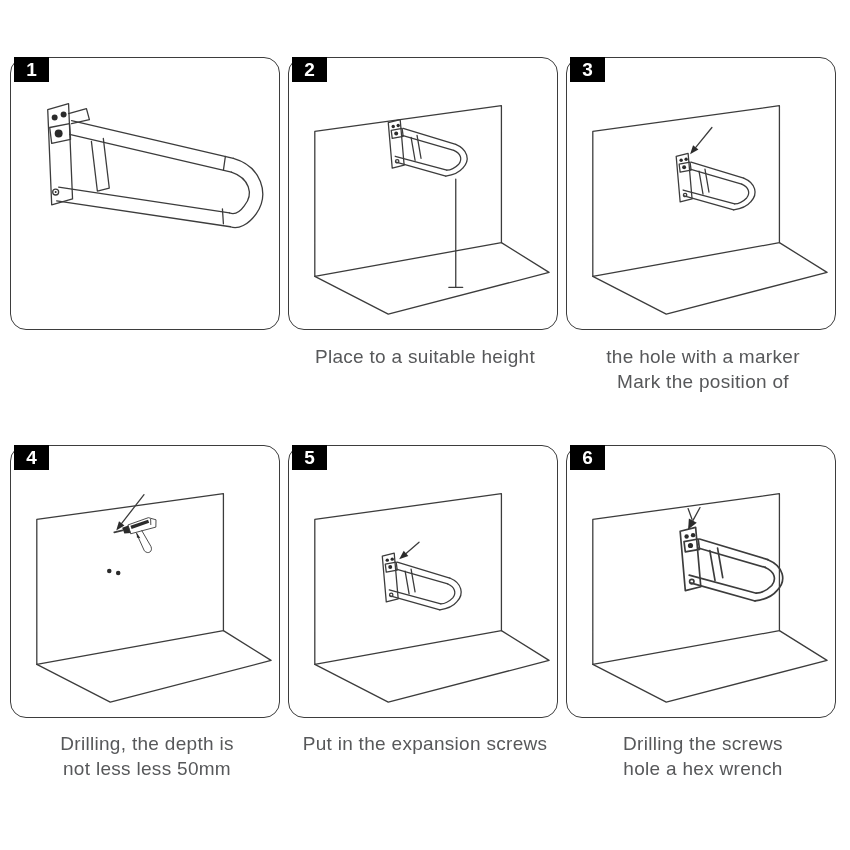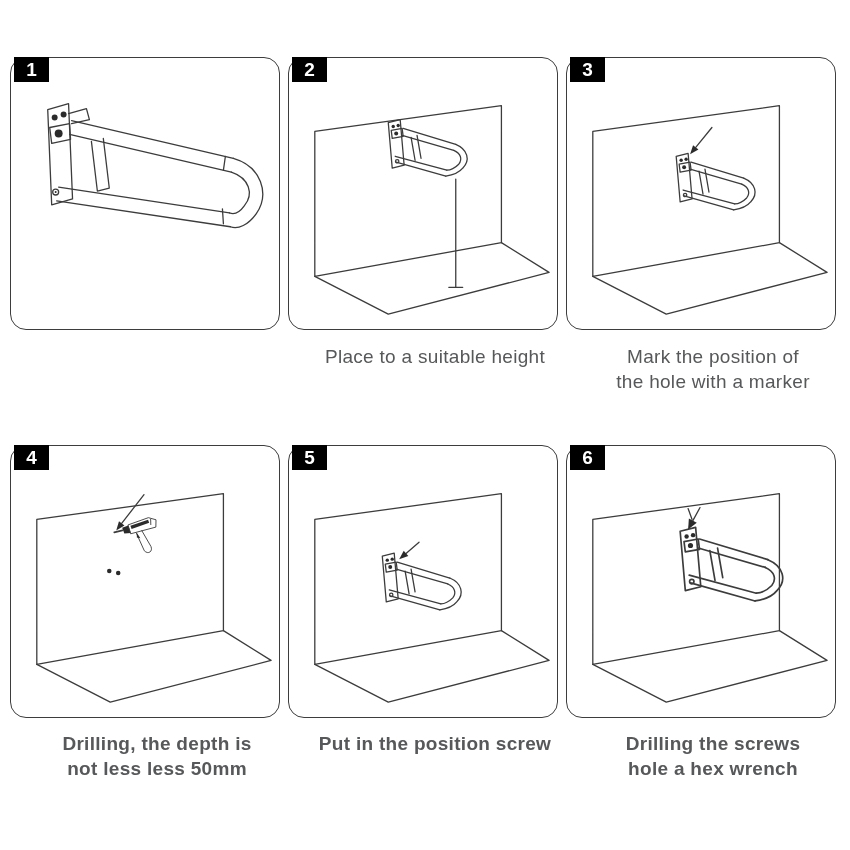--- a/index.html
+++ b/index.html
@@ -14,23 +14,23 @@
     width:270px; height:273px; box-sizing:border-box;
     border:1.6px solid #3d3d3d; border-radius:16px;
     position:relative; background:#fff;
   }
   .badge {
     position:absolute; top:-1px; left:3px; width:35px; height:25px;
     background:#000; color:#fff; font-size:19px; font-weight:bold;
     display:flex; align-items:center; justify-content:center;
   }
   .illus { position:absolute; left:0; top:0; width:100%; height:100%; }
-  .caption-row { position:absolute; left:22px; display:flex; gap:8px; }
+  .caption-row { position:absolute; left:12px; display:flex; gap:8px; }
   .cap-1 { top:344px; }
-  .cap-2 { top:731px;font-weight:bold; }
+  .cap-2 { top:731px; }
   .caption {
     width:270px; text-align:center; color:#57585a;
     font-size:19px; line-height:25px; letter-spacing:0.3px;
   }
   .caption span { display:block; }
   
   .ln { stroke:#3c3c3c; stroke-width:1.3; fill:none; stroke-linejoin:round; stroke-linecap:round; }
   .dark { fill:#2b2b2b; stroke:none; }
   .thick { stroke:#3c3c3c; stroke-width:2.4; fill:none; stroke-linecap:round; }
 </style>
@@ -129,22 +129,22 @@
 
   <div class="caption-row cap-1">
     <div class="caption">
       <span></span>
     </div>
     <div class="caption">
       <span>Place to a suitable height</span>
       <span></span>
     </div>
     <div class="caption">
+      <span>the hole with a marker</span>
       <span>Mark the position of</span>
-      <span>the hole with a marker</span>
     </div>
   </div>
 
   <div class="grid-row row-2">
 
     <div class="panel">
       <svg class="illus" viewBox="0 0 270 273">
         <g>
           <polygon class="ln" points="26,74 214,48 214,186 26,220"></polygon>
           <polyline class="ln" points="214,186 262,216 100,258 26,220"></polyline>
@@ -231,21 +231,21 @@
       <div class="badge">6</div>
     </div>
   </div>
 
   <div class="caption-row cap-2">
     <div class="caption">
       <span>Drilling, the depth is</span>
       <span>not less less 50mm</span>
     </div>
     <div class="caption">
-      <span>Put in the position screw</span>
+      <span>Put in the expansion screws</span>
       <span></span>
     </div>
     <div class="caption">
       <span>Drilling the screws</span>
       <span>hole a hex wrench</span>
     </div>
   </div>
 
 </div>
 

